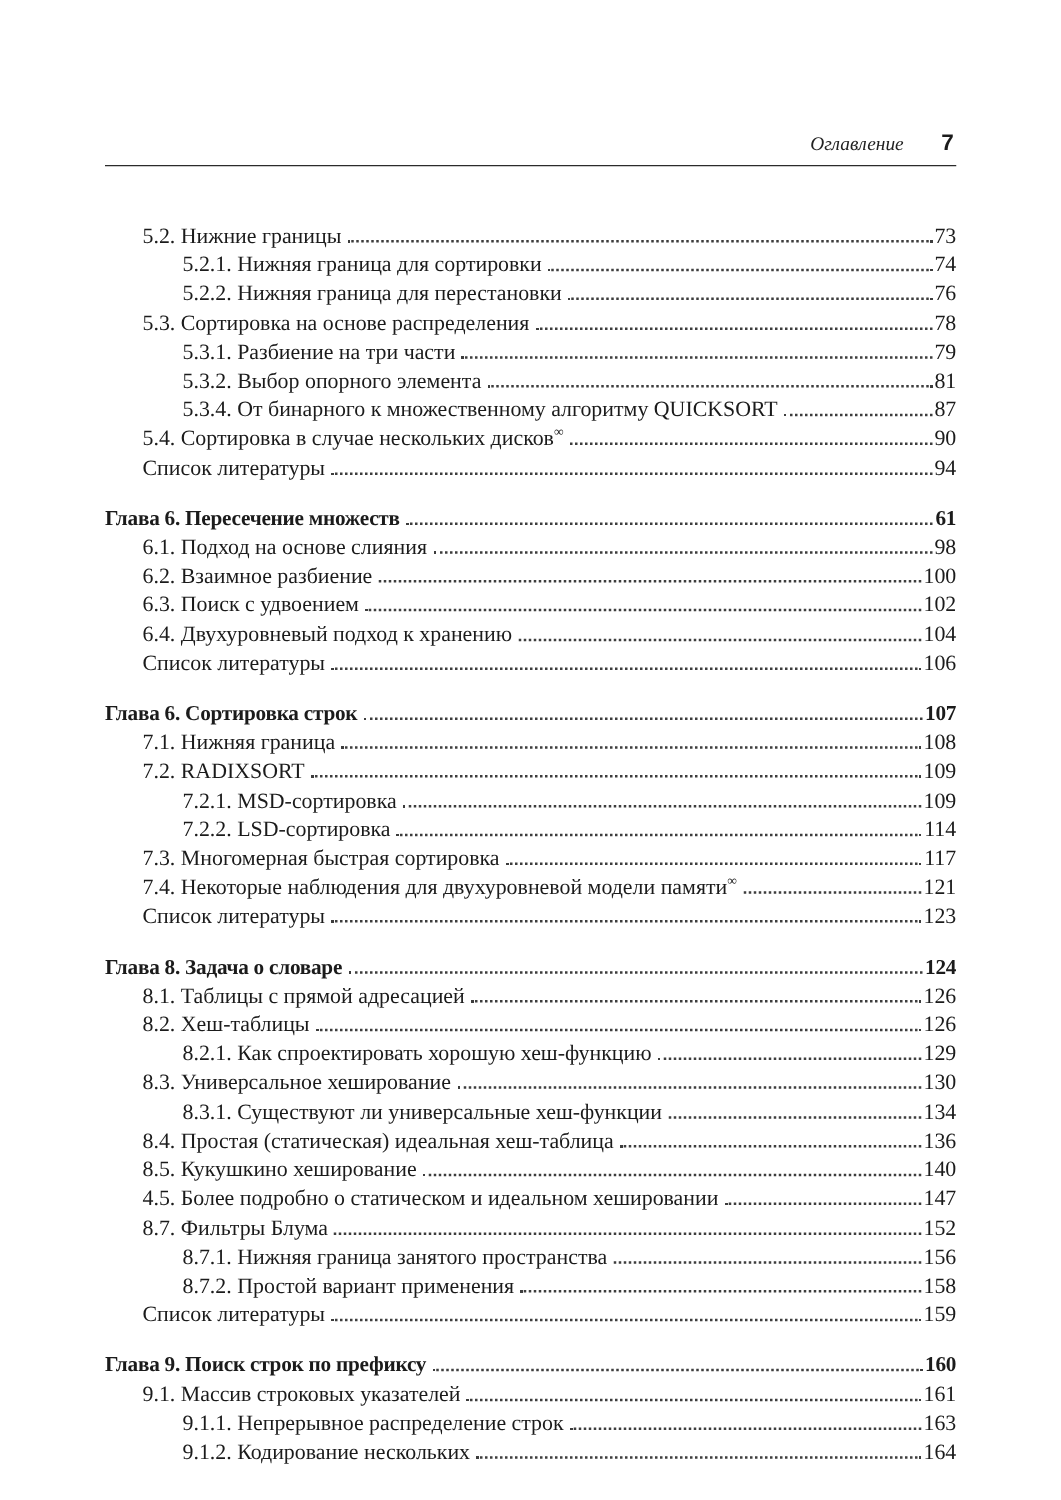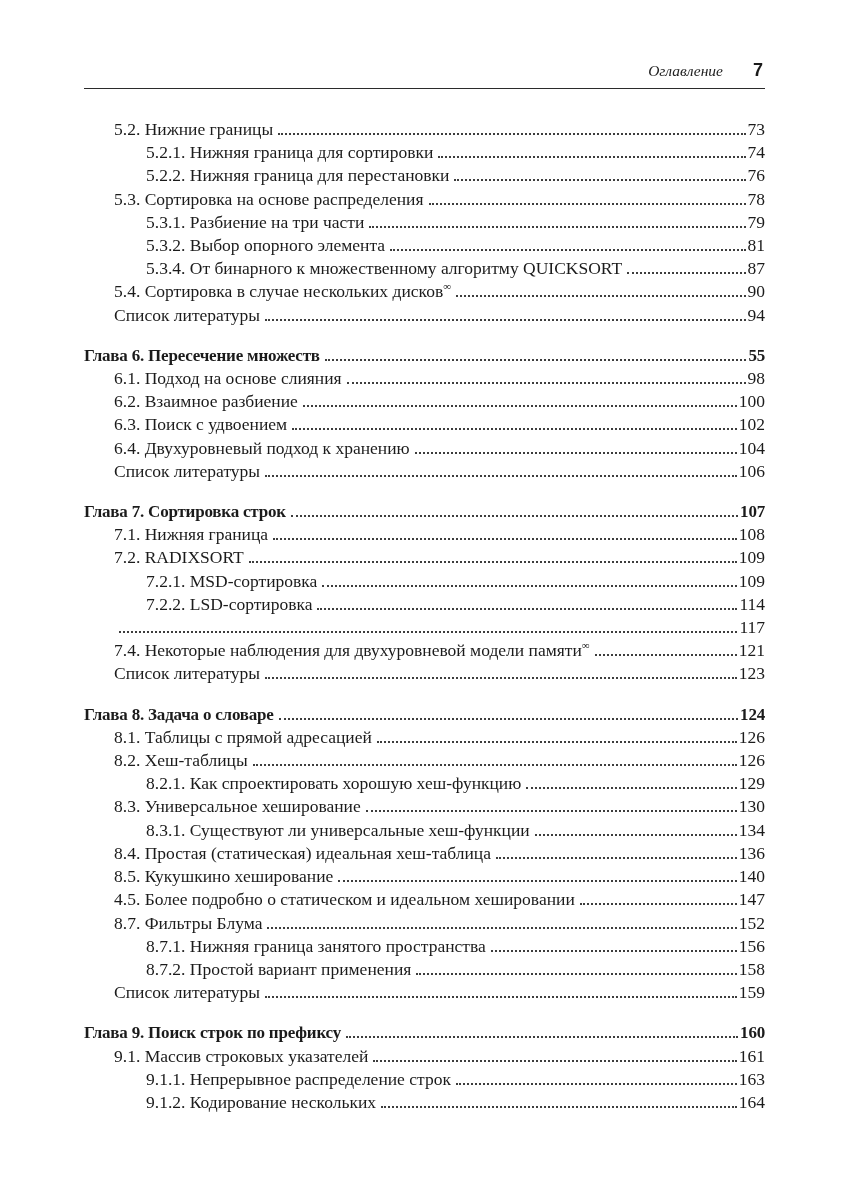--- a/index.html
+++ b/index.html
@@ -18,37 +18,38 @@
     color: #1b1b1b;
     overflow: hidden;
   }
   .page-header {
     display: flex;
     justify-content: flex-end;
     align-items: baseline;
     gap: 30px;
     font-size: 15.5px;
     padding-right: 2px;
+    margin-top: 44px;
   }
   .header-title {
     font-style: italic;
     color: #222222;
   }
   .header-page {
     font-weight: bold;
     font-size: 18px;
     font-family: "Liberation Sans", "DejaVu Sans", sans-serif;
   }
   .header-rule {
     border: none;
     border-top: 1.2px solid #2b2b2b;
     margin: 7px 0 0 0;
   }
   .toc {
-    margin-top: 29px;
+    margin-top: 44px;
   }
   .toc-row {
     display: flex;
     align-items: baseline;
     font-size: 17.5px;
     line-height: 23.2px;
     white-space: nowrap;
   }
   .toc-row.level-1 { padding-left: 30px; }
   .toc-row.level-2 { padding-left: 62px; }
@@ -132,21 +133,21 @@
         <span class="toc-page">90</span>
       </div>
       <div class="toc-row level-1">
         <span class="toc-label">Список литературы</span>
         <span class="leader"></span>
         <span class="toc-page">94</span>
       </div>
       <div class="toc-row level-0 chapter">
         <span class="toc-label">Глава 6. Пересечение множеств</span>
         <span class="leader"></span>
-        <span class="toc-page">55</span>
+        <span class="toc-page">61</span>
       </div>
       <div class="toc-row level-1">
         <span class="toc-label">6.1. Подход на основе слияния</span>
         <span class="leader"></span>
         <span class="toc-page">98</span>
       </div>
       <div class="toc-row level-1">
         <span class="toc-label">6.2. Взаимное разбиение</span>
         <span class="leader"></span>
         <span class="toc-page">100</span>
@@ -160,21 +161,21 @@
         <span class="toc-label">6.4. Двухуровневый подход к хранению</span>
         <span class="leader"></span>
         <span class="toc-page">104</span>
       </div>
       <div class="toc-row level-1">
         <span class="toc-label">Список литературы</span>
         <span class="leader"></span>
         <span class="toc-page">106</span>
       </div>
       <div class="toc-row level-0 chapter">
-        <span class="toc-label">Глава 7. Сортировка строк</span>
+        <span class="toc-label">Глава 6. Сортировка строк</span>
         <span class="leader"></span>
         <span class="toc-page">107</span>
       </div>
       <div class="toc-row level-1">
         <span class="toc-label">7.1. Нижняя граница</span>
         <span class="leader"></span>
         <span class="toc-page">108</span>
       </div>
       <div class="toc-row level-1">
         <span class="toc-label">7.2. RADIXSORT</span>
@@ -185,20 +186,21 @@
         <span class="toc-label">7.2.1. MSD-сортировка</span>
         <span class="leader"></span>
         <span class="toc-page">109</span>
       </div>
       <div class="toc-row level-2">
         <span class="toc-label">7.2.2. LSD-сортировка</span>
         <span class="leader"></span>
         <span class="toc-page">114</span>
       </div>
       <div class="toc-row level-1">
+        <span class="toc-label">7.3. Многомерная быстрая сортировка</span>
         <span class="leader"></span>
         <span class="toc-page">117</span>
       </div>
       <div class="toc-row level-1">
         <span class="toc-label">7.4. Некоторые наблюдения для двухуровневой модели памяти<sup>∞</sup></span>
         <span class="leader"></span>
         <span class="toc-page">121</span>
       </div>
       <div class="toc-row level-1">
         <span class="toc-label">Список литературы</span>

